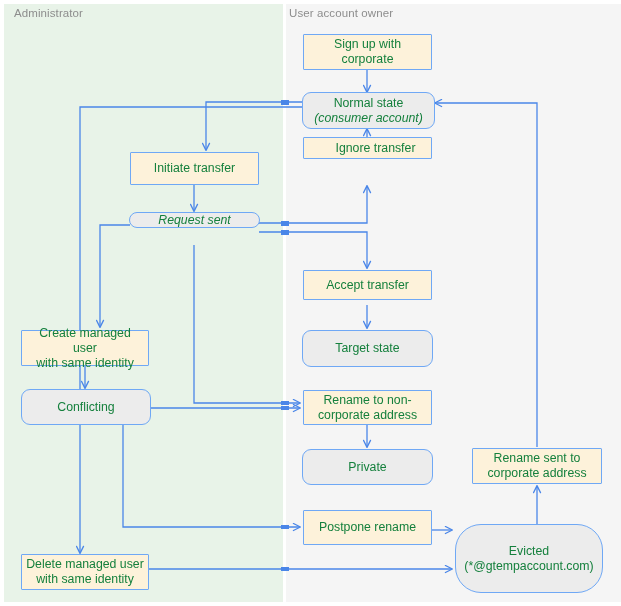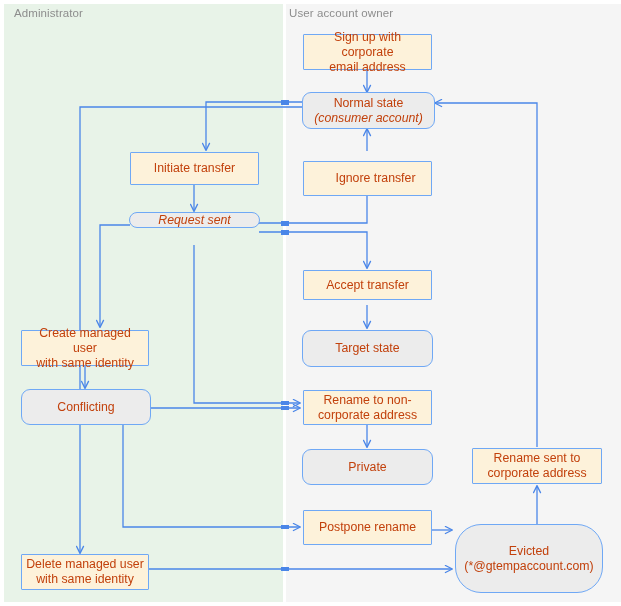--- a/index.html
+++ b/index.html
@@ -4,21 +4,21 @@
 <style>
   html,body{margin:0;padding:0;background:#ffffff;}
   body{font-family:"Liberation Sans","DejaVu Sans",sans-serif;}
   #canvas{position:relative;width:621px;height:606px;overflow:hidden;background:#ffffff;}
   .lane{position:absolute;top:4px;}
   .lane-admin{left:4px;width:279px;height:598px;background:#e8f3e8;}
   .lane-user{left:286px;width:335px;height:598px;background:#f5f5f5;}
   .lane-label{position:absolute;font-size:11.5px;color:#8d8d8d;letter-spacing:.1px;white-space:nowrap;}
   svg.edges{position:absolute;left:0;top:0;width:621px;height:606px;overflow:visible;}
   .node{position:absolute;box-sizing:border-box;display:flex;align-items:center;justify-content:center;
-        text-align:center;font-size:12.3px;color:#c2410c;line-height:15px;padding:2px 4px;}
+        text-align:center;font-size:12.3px;color:#15803d;line-height:15px;padding:2px 4px;}
   .action{background:#fdf2da;border:1.2px solid #6fa8f5;border-radius:1px;}
   .state{background:#ececec;border:1.4px solid #6fa8f5;border-radius:9px;}
   .node .it{font-style:italic;}
   .node span{display:block;}
 </style>
 </head>
 <body>
 
 <div id="canvas">
 
@@ -79,32 +79,31 @@
       <rect x="281" y="401" width="8" height="4"></rect>
       <rect x="281" y="406" width="8" height="4"></rect>
       <rect x="281" y="525" width="8" height="4"></rect>
       <rect x="281" y="567" width="8" height="4"></rect>
     </g>
   </svg>
 
   <div class="node action" style="left:303px;top:34px;width:129px;height:36px;">
     <div>
         <span>Sign up with corporate</span>
-        <span>email address</span>
       </div>
   </div>
 
   <div class="node state" style="left:302px;top:92px;width:133px;height:37px;">
     <div>
         <span>Normal state</span>
         <span class="it">(consumer account)</span>
       </div>
   </div>
 
-  <div class="node action" style="left:303px;top:161px;width:129px;height:35px;padding-left:20px;">
+  <div class="node action" style="left:303px;top:137px;width:129px;height:22px;padding-left:20px;">
     <div>
         <span>Ignore transfer</span>
       </div>
   </div>
 
   <div class="node action" style="left:303px;top:270px;width:129px;height:30px;">
     <div>
         <span>Accept transfer</span>
       </div>
   </div>

